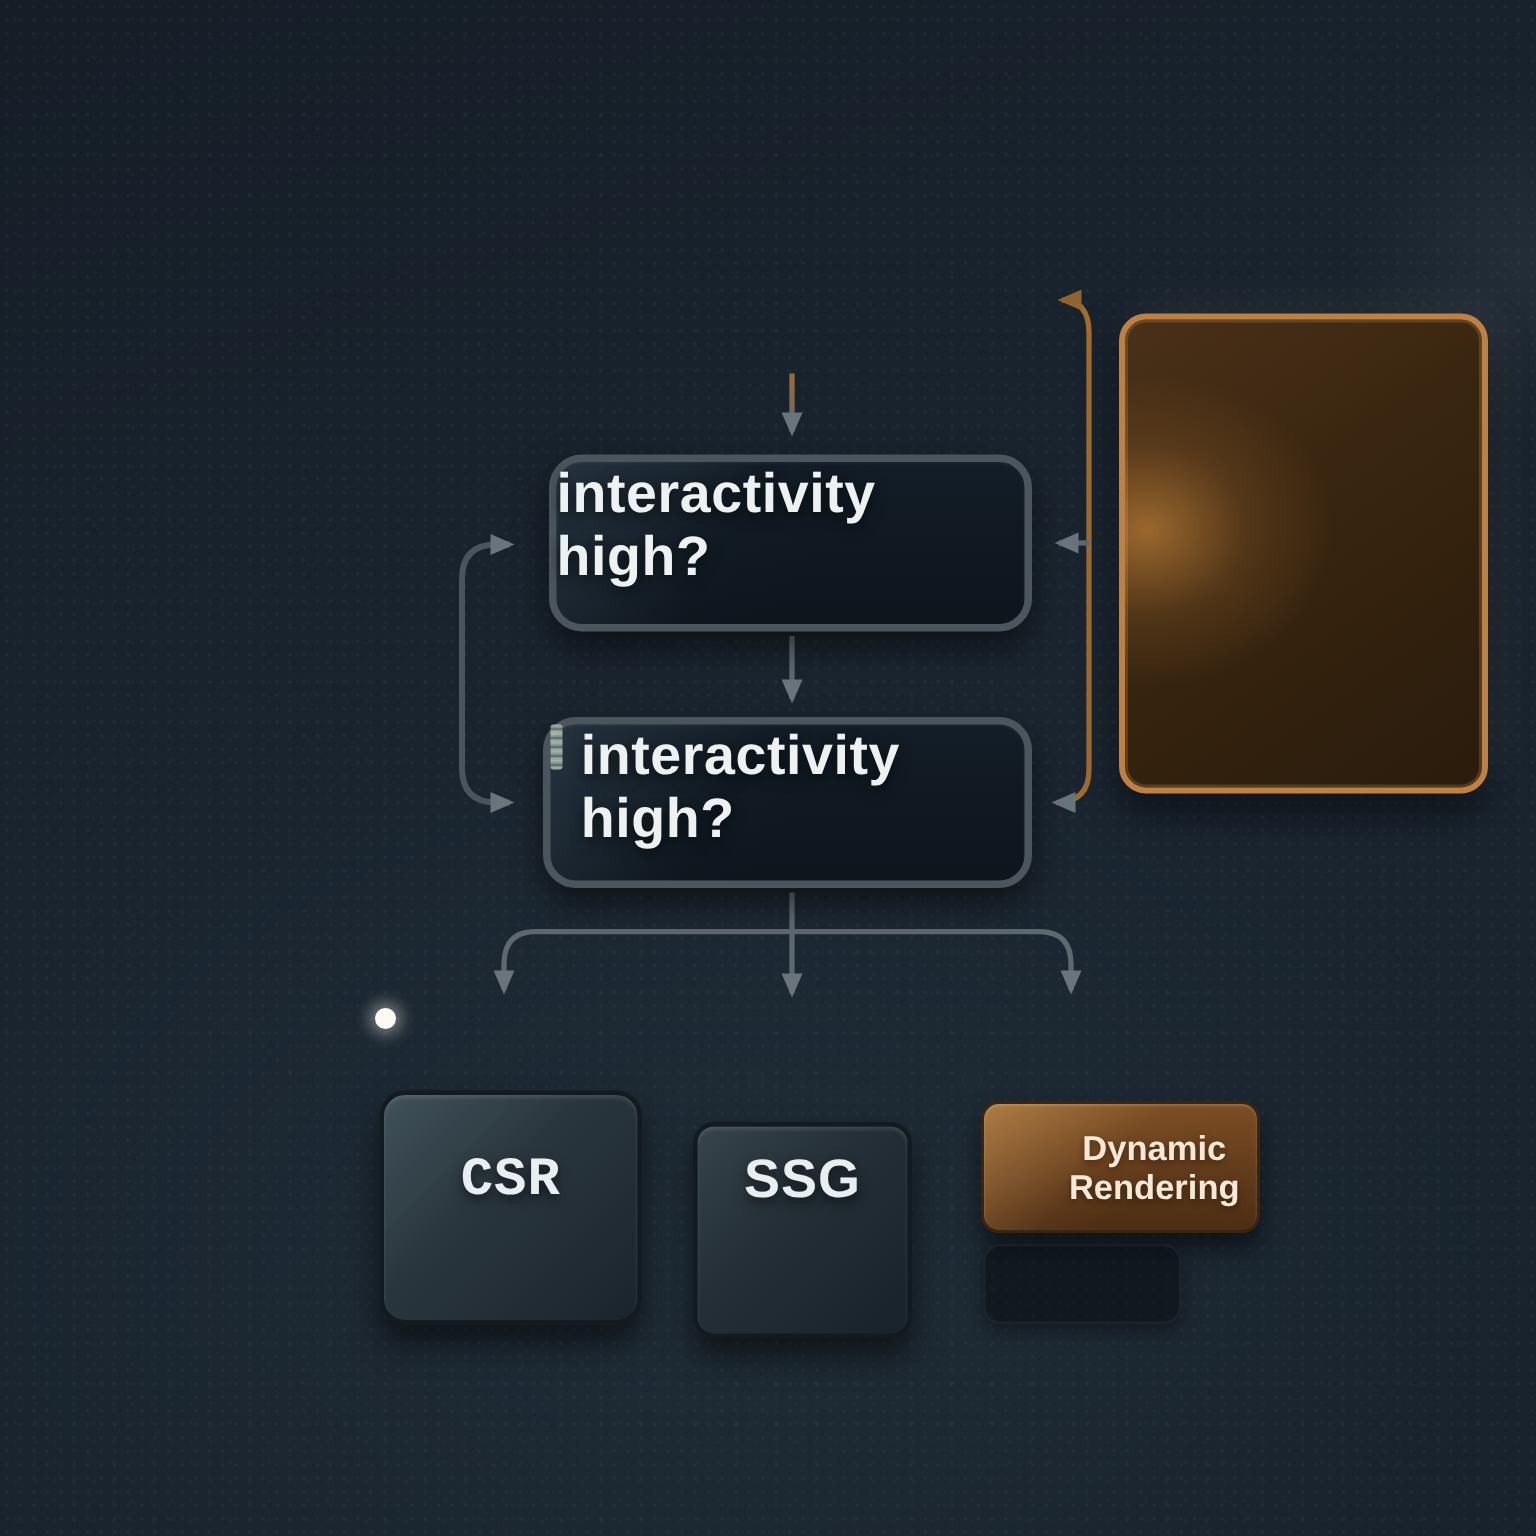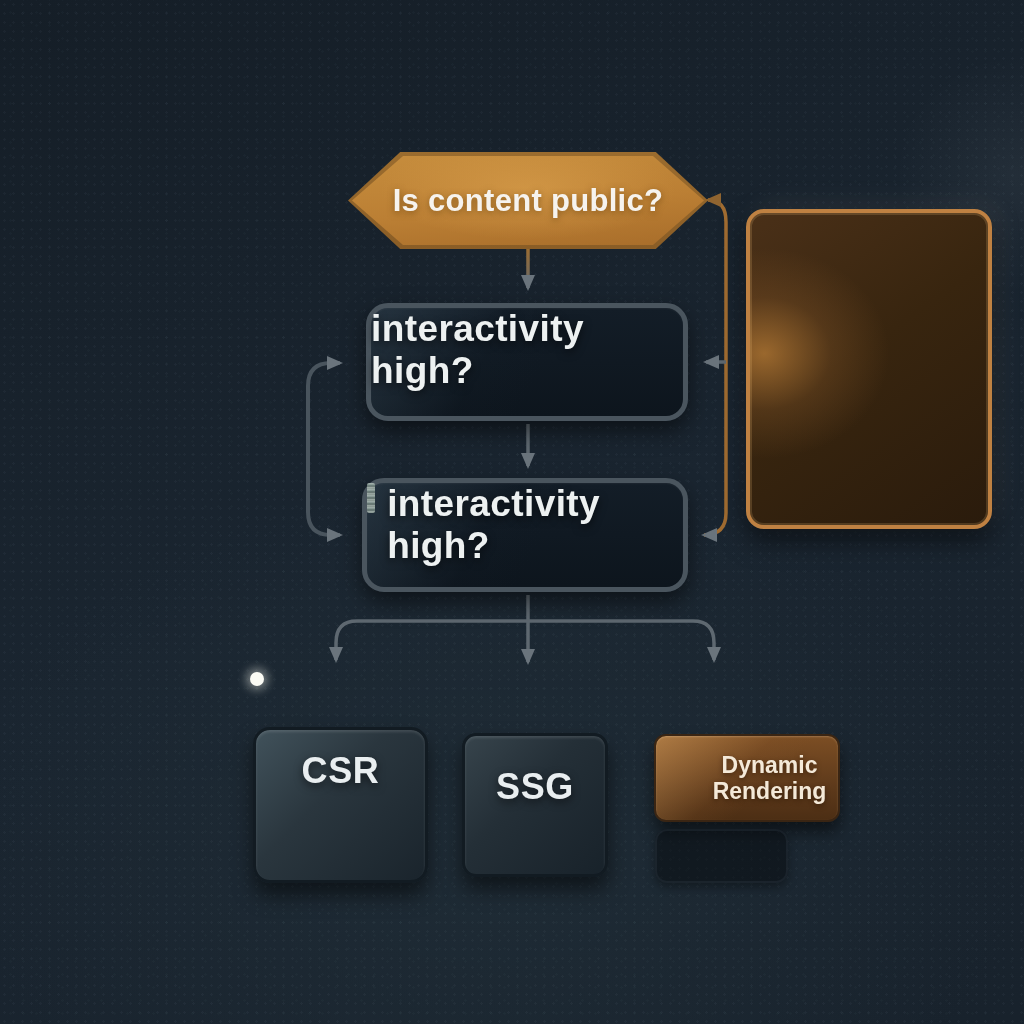--- a/index.html
+++ b/index.html
@@ -75,26 +75,27 @@
   .result{
     position:absolute; z-index:2; display:flex; justify-content:center;
     box-shadow:0 12px 20px rgba(0,0,0,0.5), inset 0 2px 3px rgba(255,255,255,0.12);
   }
   .result-label{
     font-size:36px; font-weight:600; color:#e9eef0; letter-spacing:0.6px;
     text-shadow:0 3px 8px rgba(0,0,0,0.55);
   }
   .csr{
     left:253px; top:727px; width:175px; height:156px; border-radius:17px;
-    border:3px solid #121b22; padding-top:20px; box-sizing:border-box;
+    border:3px solid #121b22; padding-top:36px; box-sizing:border-box;
     background:linear-gradient(135deg,#41525b 0%,#2a363e 42%,#1a242c 100%);
+    font-family:Liberation Mono, monospace;
   }
   .ssg{
-    left:462px; top:733px; width:146px; height:144px; border-radius:14px;
-    border:3px solid #121b22; padding-top:30px; box-sizing:border-box;
+    left:462px; top:748px; width:146px; height:144px; border-radius:14px;
+    border:3px solid #121b22; padding-top:14px; box-sizing:border-box;
     background:linear-gradient(135deg,#37444c 0%,#242f37 42%,#18222a 100%);
   }
   .dyn{
     left:654px; top:734px; width:137px; height:84px; border-radius:12px;
     border:2px solid #3a2513; align-items:center;
     background:
       linear-gradient(135deg, rgba(215,160,95,0.55) 0%, rgba(140,90,45,0.15) 45%, rgba(0,0,0,0) 60%),
       linear-gradient(180deg,#7c4e24 0%,#5e3a1b 60%,#4c2e14 100%);
     box-shadow:0 10px 16px rgba(0,0,0,0.5), inset 0 1px 2px rgba(255,230,190,0.25);
     padding-left:45px;
@@ -144,25 +145,20 @@
     <path d="M528 621 H693 Q714 621 714 643 V660" stroke="#5e6870" stroke-width="3.5" fill="none" marker-end="url(#ah-gray)"></path>
 
     <path d="M308 432 V386 Q308 363 331 363 H340" stroke="#49545d" stroke-width="4" fill="none" marker-end="url(#ah-gray)"></path>
     <path d="M308 432 V512 Q308 535 331 535 H340" stroke="#49545d" stroke-width="4" fill="none" marker-end="url(#ah-gray)"></path>
 
     <path d="M726 430 V222 Q726 200 708 200" stroke="#a16c31" stroke-width="3.5" fill="none" marker-end="url(#ah-orange)"></path>
     <path d="M726 430 V513 Q726 535 704 535" stroke="#a16c31" stroke-width="3.5" fill="none" marker-end="url(#ah-gray)"></path>
     <path d="M726 362 H706" stroke="#5e6870" stroke-width="3.5" fill="none" marker-end="url(#ah-gray)"></path>
   </svg>
 
-  <div class="hex-outer">
-    <div class="hex-inner">
-      <span class="hex-label">Is content public?</span>
-    </div>
-  </div>
 
   <div class="qbox" style="left:366px; top:303px; width:312px; height:108px;">
     <span class="qbox-label">interactivity high?</span>
   </div>
 
   <div class="qbox" style="left:362px; top:478px; width:316px; height:104px;">
     <span class="cursor-bar"></span>
     <span class="qbox-label">interactivity high?</span>
   </div>
 

